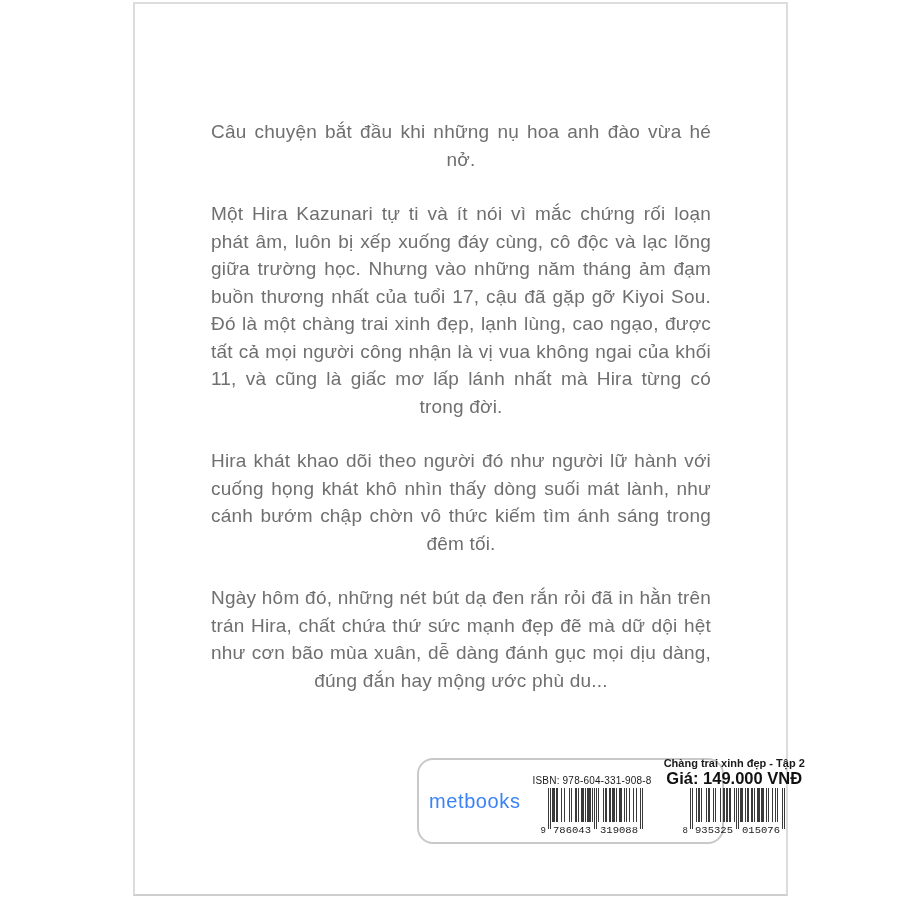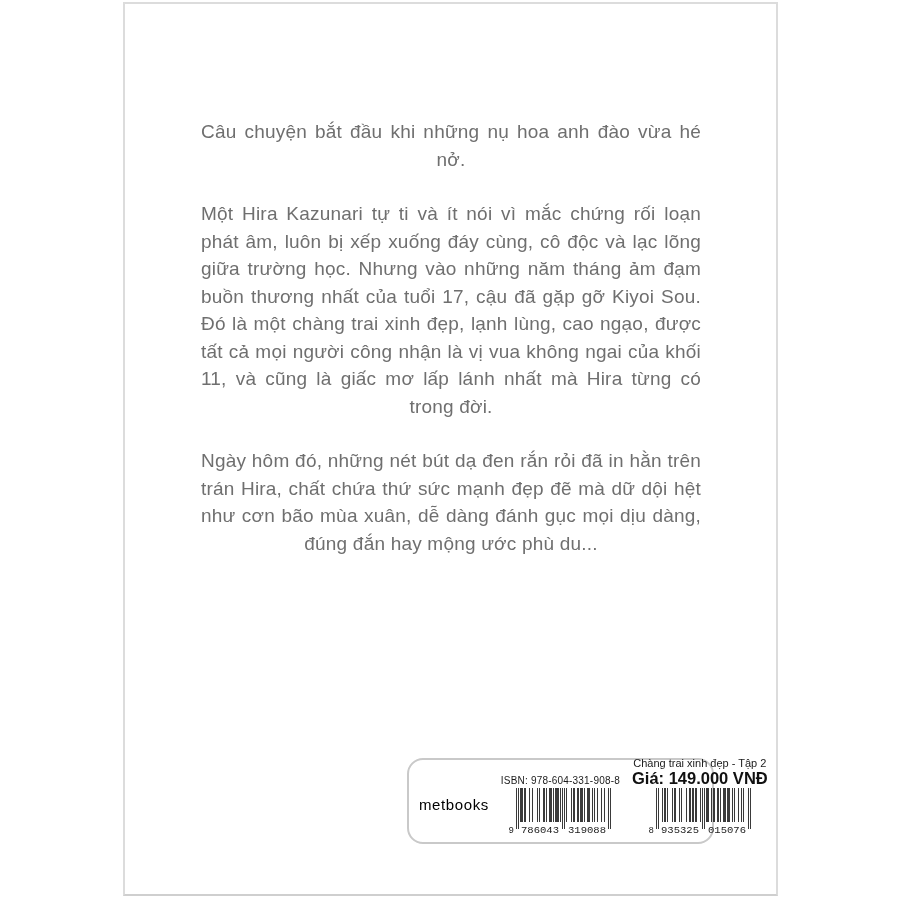--- a/index.html
+++ b/index.html
@@ -9,21 +9,21 @@
     font-family: "Liberation Sans", sans-serif;
     overflow: hidden;
   }
   .canvas {
     position: relative;
     width: 900px; height: 900px;
     background: #ffffff;
   }
   .cover {
     position: absolute;
-    left: 123px; top: 2px;
+    left: 133px; top: 2px;
     width: 655px; height: 894px;
     background: #ffffff;
     border: 2px solid #dcdcdc;
     border-bottom-color: #cfcfcf;
   }
   .description {
     position: absolute;
     left: 76px; top: 114px;
     width: 500px;
     color: #6f6f6f;
@@ -42,42 +42,42 @@
     width: 307px; height: 86px;
     background: #ffffff;
     border: 2px solid #c9c9c9;
     border-radius: 16px;
     display: flex;
     align-items: flex-end;
     gap: 12px;
     padding: 4px 12px 7px 10px;
   }
   .publisher-logo {
-    font-size: 15px;
-    color: #000000;
+    font-size: 20px;
+    color: #3b82f6;
     letter-spacing: 0.6px;
     margin-bottom: 22px;
     white-space: nowrap;
   }
   .code-block {
     display: flex;
     flex-direction: column;
     align-items: center;
   }
   .isbn-text {
     font-size: 10px;
     font-weight: 400;
     color: #1a1a1a;
     letter-spacing: 0.2px;
     margin-bottom: 2px;
     white-space: nowrap;
   }
   .product-title {
     font-size: 11px;
-    font-weight: 400;
+    font-weight: 700;
     color: #1a1a1a;
     line-height: 12px;
     white-space: nowrap;
     margin-top: 23px;
   }
   .price-text {
     font-size: 16.5px;
     font-weight: 700;
     color: #111111;
     line-height: 18px;
@@ -89,20 +89,21 @@
 </style>
 </head>
 <body>
 
 <div class="canvas">
   <div class="cover">
 
     <div class="description">
       <p class="para">Câu chuyện bắt đầu khi những nụ hoa anh đào vừa hé nở.</p>
       <p class="para">Một Hira Kazunari tự ti và ít nói vì mắc chứng rối loạn phát âm, luôn bị xếp xuống đáy cùng, cô độc và lạc lõng giữa trường học. Nhưng vào những năm tháng ảm đạm buồn thương nhất của tuổi 17, cậu đã gặp gỡ Kiyoi Sou. Đó là một chàng trai xinh đẹp, lạnh lùng, cao ngạo, được tất cả mọi người công nhận là vị vua không ngai của khối 11, và cũng là giấc mơ lấp lánh nhất mà Hira từng có trong đời.</p>
+      <p class="para">Hira khát khao dõi theo người đó như người lữ hành với cuống họng khát khô nhìn thấy dòng suối mát lành, như cánh bướm chập chờn vô thức kiếm tìm ánh sáng trong đêm tối.</p>
       <p class="para">Ngày hôm đó, những nét bút dạ đen rắn rỏi đã in hằn trên trán Hira, chất chứa thứ sức mạnh đẹp đẽ mà dữ dội hệt như cơn bão mùa xuân, dễ dàng đánh gục mọi dịu dàng, đúng đắn hay mộng ước phù du...</p>
     </div>
 
     <div class="barcode-label">
       <div class="publisher-logo">metbooks</div>
 
       <div class="code-block">
         <div class="isbn-text">ISBN: 978-604-331-908-8</div>
         <svg class="barcode" id="barcode-isbn" width="104" height="47">
             <rect x="8" y="0" width="1" height="41" fill="#3a3a3a"></rect>

